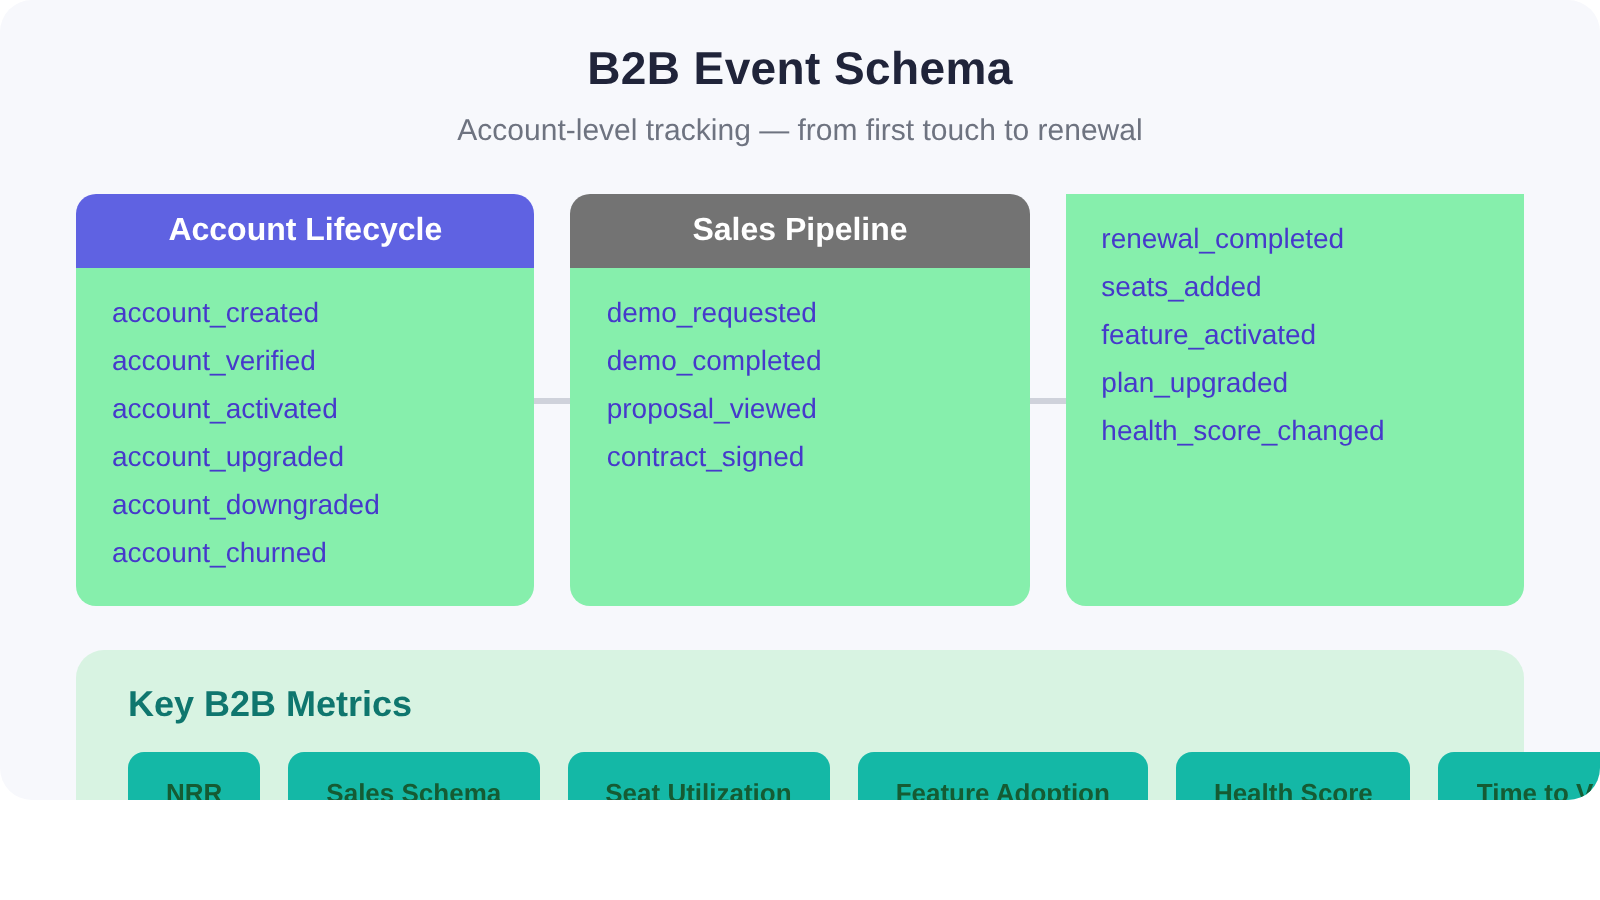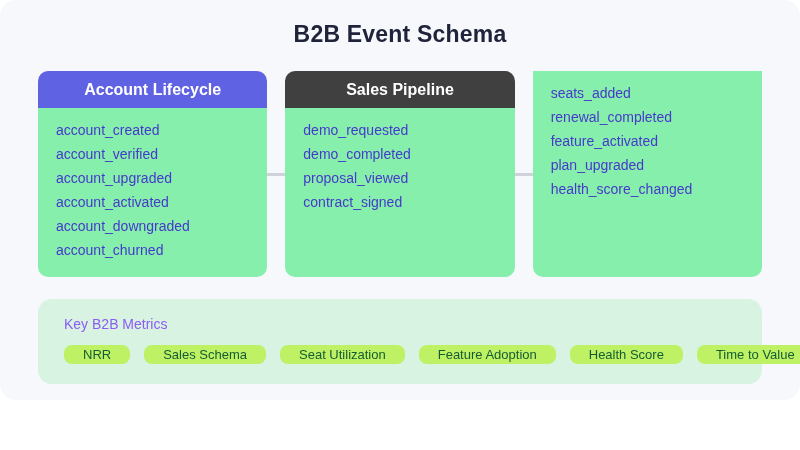--- a/index.html
+++ b/index.html
@@ -17,55 +17,56 @@
     font-size: 15px; color: #6E7380;
   }
   .columns-row { display: flex; margin: 23px 38px 0; align-items: stretch; }
   .event-column { flex: 1; display: flex; flex-direction: column; min-width: 0; }
   .col-header {
     height: 37px; border-radius: 10px 10px 0 0;
     display: flex; align-items: center; justify-content: center;
     color: #ffffff; font-size: 16px; font-weight: 700;
   }
   .col-header.dark  { background: #5F62E2; }
-  .col-header.light { background: #404040; }
+  .col-header.light { background: #737373; }
   .col-body {
     flex: 1; background: #86efac; border-radius: 0 0 10px 10px;
     padding: 10px 18px 15px;
   }
   .event-item { font-size: 14px; line-height: 24px; color: #4639CB; white-space: nowrap; }
   .connector { width: 18px; display: flex; align-items: center; flex: none; }
   .connector-line { width: 100%; height: 3px; background: #CFD2DB; }
   .metrics-panel {
     margin: 22px 38px 0; background: #D8F3E2; border-radius: 14px;
     padding: 17px 26px 20px; box-sizing: border-box;
   }
-  .metrics-title { font-size: 14px; font-weight: 400; color: #8b5cf6; }
+  .metrics-title { font-size: 18px; font-weight: 700; color: #0f766e; }
   .pills-row { display: flex; gap: 14px; margin-top: 13px; flex-wrap: nowrap; }
   .metric-pill {
-    background: #bef264; border-radius: 8px; padding: 2px 19px;
-    font-size: 13px; font-weight: 400; color: #155B33; white-space: nowrap;
+    background: #14b8a6; border-radius: 8px; padding: 13px 19px;
+    font-size: 13px; font-weight: 700; color: #155B33; white-space: nowrap;
   }
 </style>
 </head>
 <body>
 
 <div class="card">
 
   <div class="page-title">B2B Event Schema</div>
+  <div class="page-subtitle">Account-level tracking — from first touch to renewal</div>
 
   <div class="columns-row">
 
     <div class="event-column">
       <div class="col-header dark">Account Lifecycle</div>
       <div class="col-body">
         <div class="event-item">account_created</div>
         <div class="event-item">account_verified</div>
+        <div class="event-item">account_activated</div>
         <div class="event-item">account_upgraded</div>
-        <div class="event-item">account_activated</div>
         <div class="event-item">account_downgraded</div>
         <div class="event-item">account_churned</div>
       </div>
     </div>
 
     <div class="connector">
       <div class="connector-line"></div>
     </div>
 
     <div class="event-column">
@@ -77,22 +78,22 @@
         <div class="event-item">contract_signed</div>
       </div>
     </div>
 
     <div class="connector">
       <div class="connector-line"></div>
     </div>
 
     <div class="event-column">
       <div class="col-body">
+        <div class="event-item">renewal_completed</div>
         <div class="event-item">seats_added</div>
-        <div class="event-item">renewal_completed</div>
         <div class="event-item">feature_activated</div>
         <div class="event-item">plan_upgraded</div>
         <div class="event-item">health_score_changed</div>
       </div>
     </div>
 
   </div>
 
   <div class="metrics-panel">
     <div class="metrics-title">Key B2B Metrics</div>

